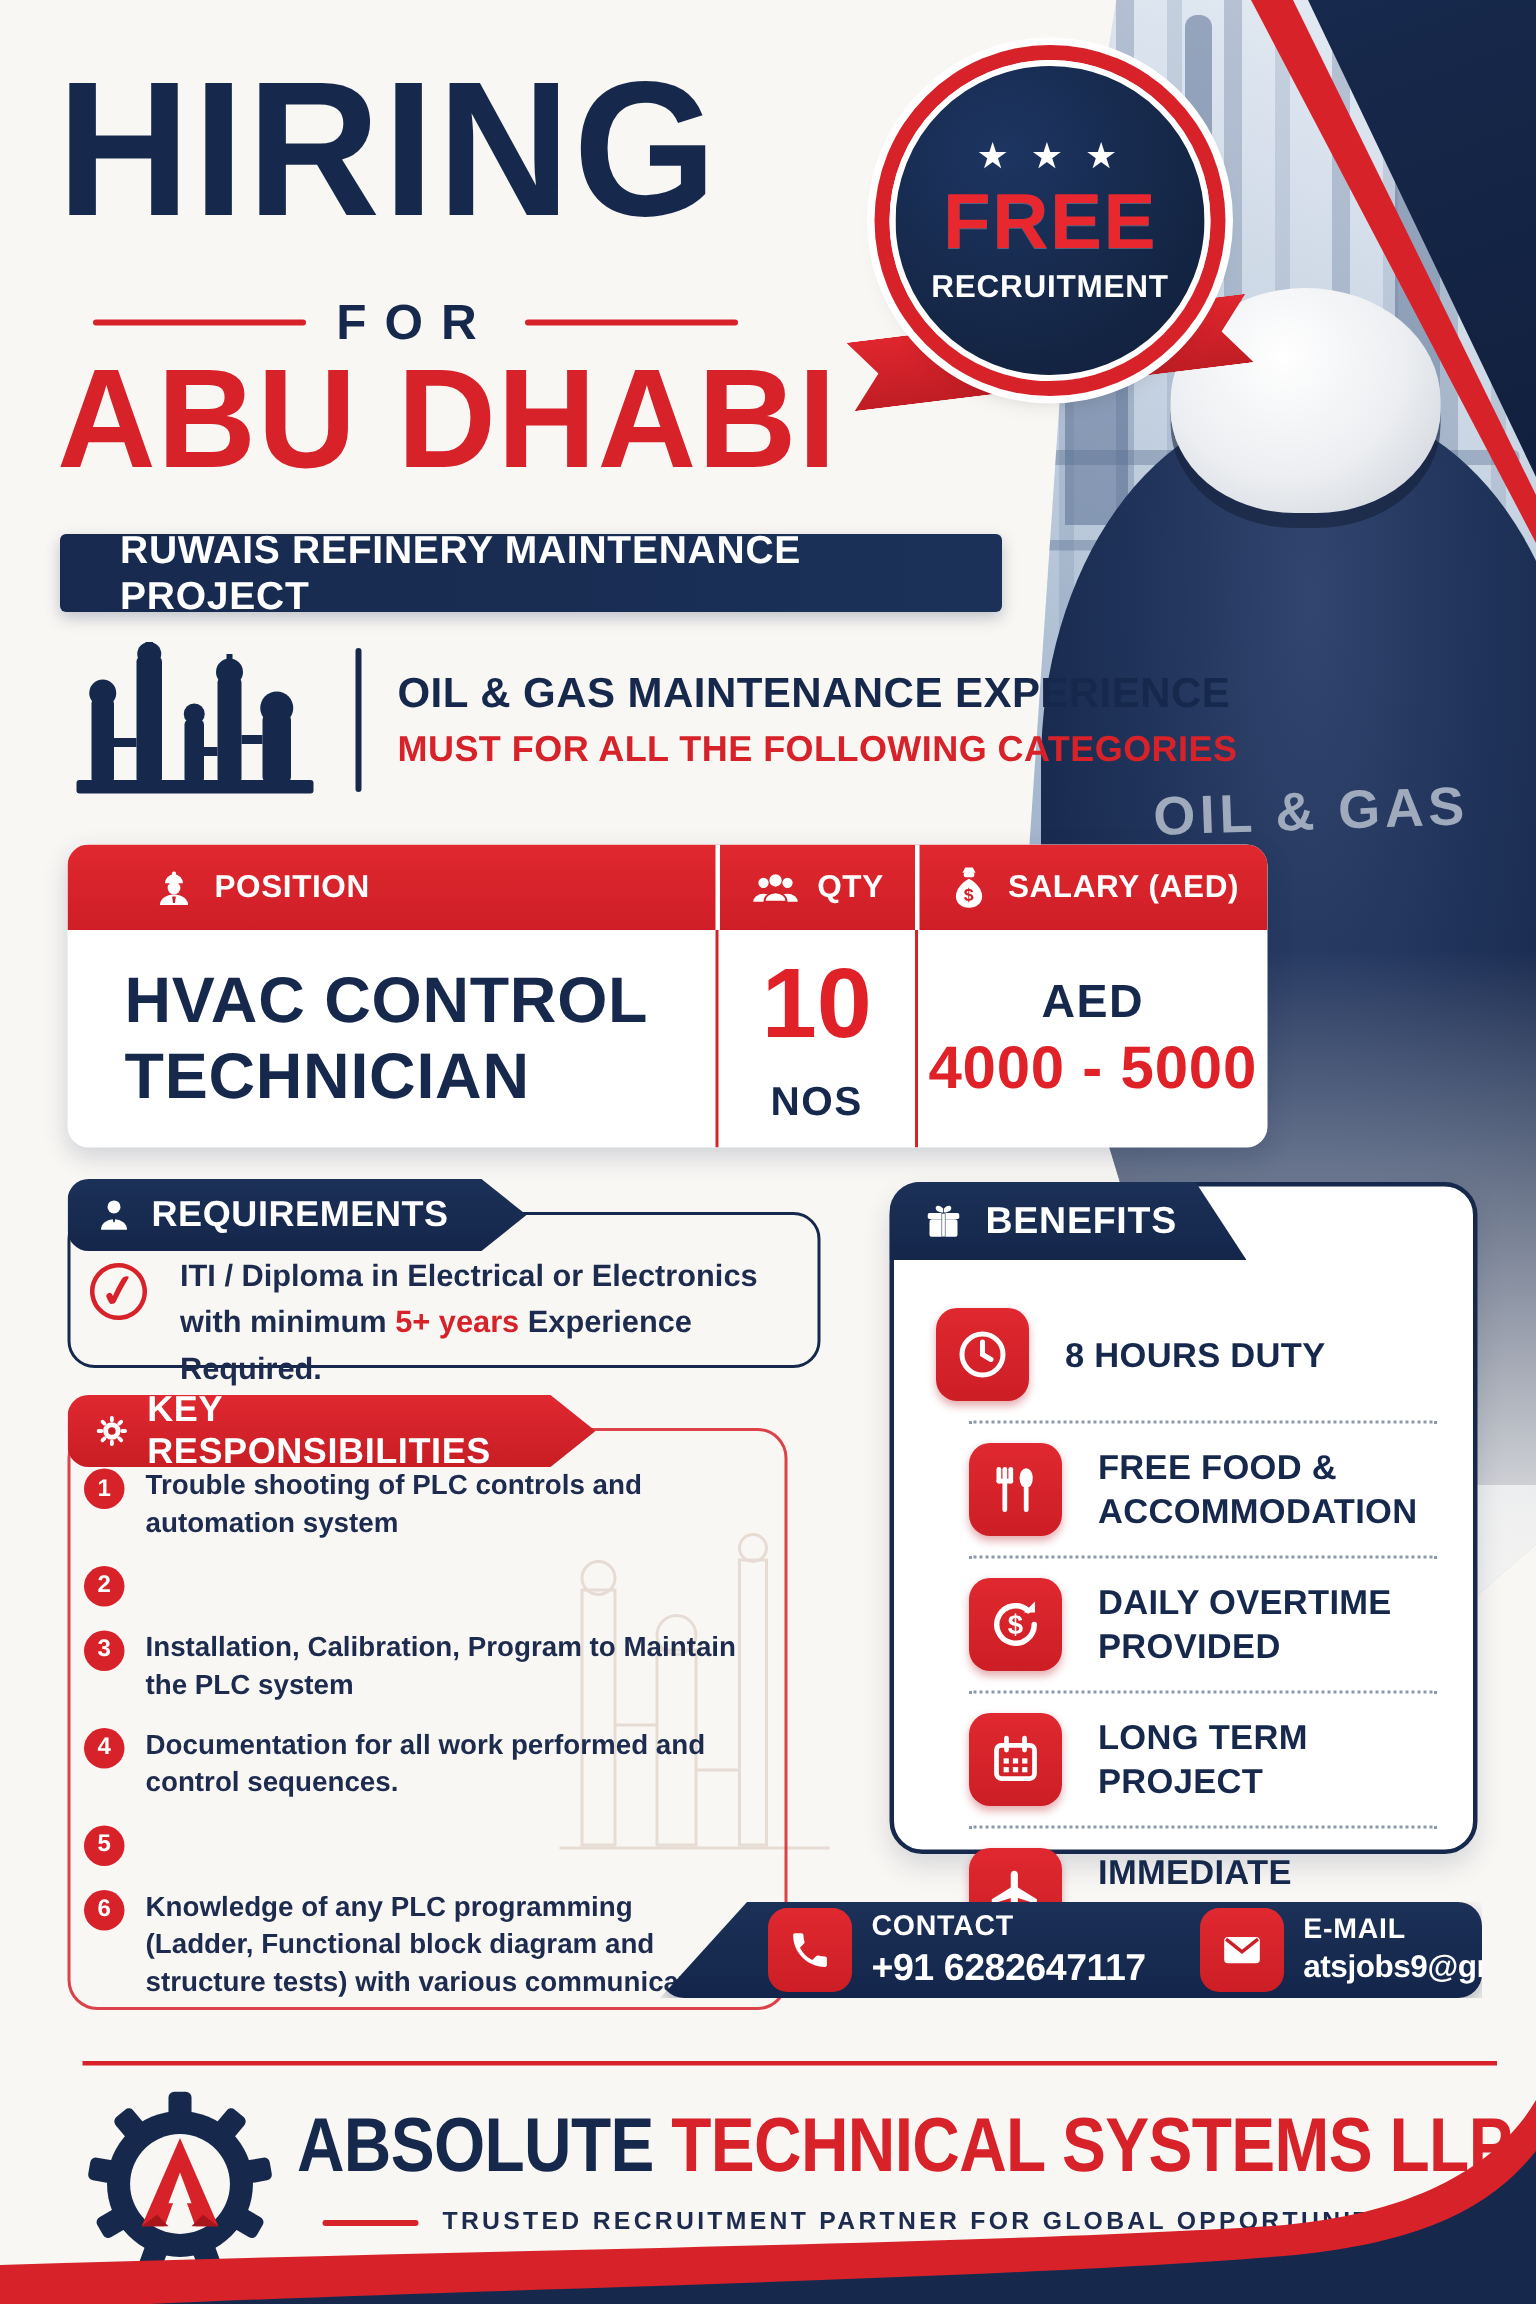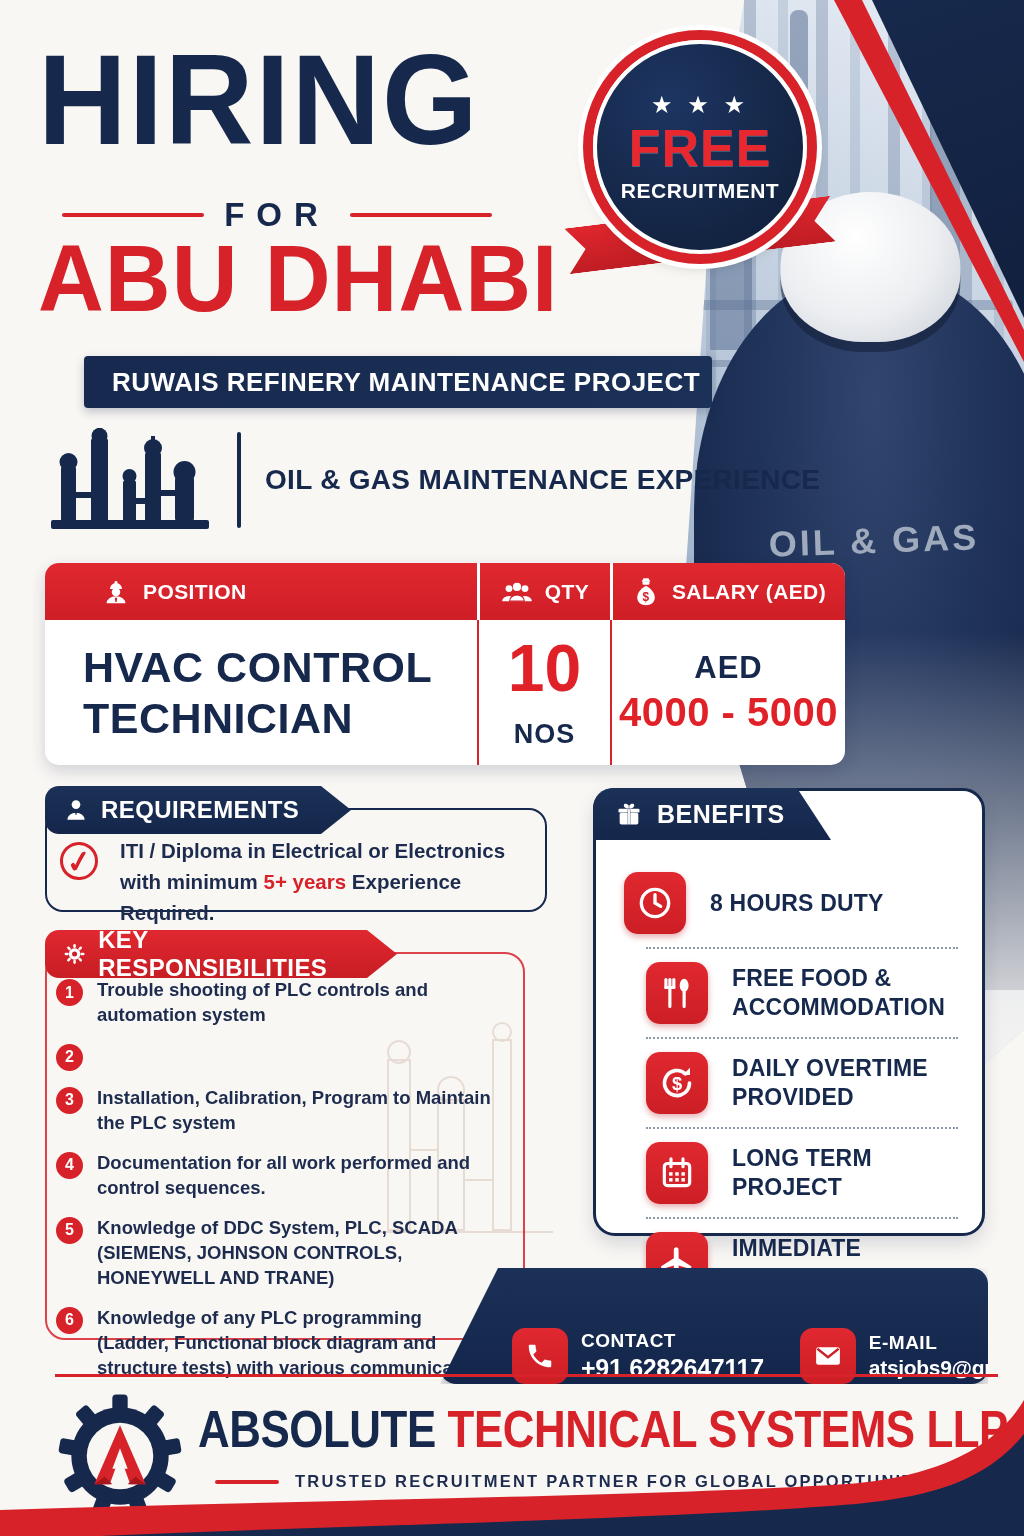--- a/index.html
+++ b/index.html
@@ -47,22 +47,22 @@
   
   .hiring { position:absolute; left:38px; top:36px; font-size:128px; line-height:1;
             font-weight:700; color:#16294d; letter-spacing:2px; transform:scaleX(.96); transform-origin:left; }
   .for-row { position:absolute; left:62px; top:196px; width:430px; display:flex; align-items:center; gap:20px; }
   .for-row .rule { flex:1; height:4px; background:#d7222a; border-radius:2px; }
   .for-row .for { font-size:33px; font-weight:700; color:#16294d; letter-spacing:12px; }
   .abudhabi { position:absolute; left:38px; top:232px; font-size:94px; line-height:1;
             font-weight:700; color:#d7222a; letter-spacing:1px; transform:scaleX(.97); transform-origin:left; }
   .banner { position:absolute; left:40px; top:356px; width:628px; height:52px;
             background:linear-gradient(90deg,#17294e,#1b3158); color:#fff; font-weight:700;
-            font-size:26px; letter-spacing:.5px; display:flex; align-items:center; padding-left:28px;
-            border-radius:4px; box-shadow:0 4px 10px rgba(20,40,75,.25);margin-left:44px; }
+            font-size:26px; letter-spacing:.5px; display:flex; align-items:center; padding-left:40px;
+            border-radius:4px; box-shadow:0 4px 10px rgba(20,40,75,.25); }
 
   
   .badge { position:absolute; left:582px; top:34px; width:236px; height:258px; }
   .ribbon { position:absolute; left:-16px; top:178px; width:268px; height:46px;
             background:linear-gradient(180deg,#e0262e,#c01d24); transform:rotate(-7deg);
             clip-path:polygon(0 0,100% 0,93% 50%,100% 100%,0 100%,7% 50%); }
   .badge-circle { position:absolute; left:11px; top:6px; width:214px; height:214px; border-radius:50%;
             background:radial-gradient(circle at 35% 28%, #1d3562 0%, #152747 60%, #0f1d38 100%);
             border:4px solid #ffffff; box-shadow:0 0 0 10px #d7222a, 0 0 0 15px #ffffff, 0 8px 18px rgba(0,0,0,.35);
             display:flex; flex-direction:column; align-items:center; justify-content:center; }
@@ -135,24 +135,24 @@
               color:#fff; font-weight:700; font-size:25px; letter-spacing:.5px; padding-left:22px; }
   .ben-rows { position:absolute; left:28px; top:68px; width:334px; }
   .ben-row { display:flex; align-items:center; gap:24px; padding:13px 0; }
   .ben-row + .ben-row { border-top:2px dotted #8d99ab;margin-left:22px; }
   .ben-icon { flex:0 0 62px; width:62px; height:62px; background:linear-gradient(180deg,#e02830,#cd1e25);
               border-radius:14px; display:flex; align-items:center; justify-content:center;
               box-shadow:0 3px 6px rgba(180,20,28,.35); }
   .ben-label { color:#16294d; font-size:23px; font-weight:700; line-height:1.25; letter-spacing:.2px; }
 
   
-  .contact-bar { position:absolute; left:440px; top:1268px; width:548px; height:116px;
+  .contact-bar { position:absolute; left:440px; top:1268px; width:548px; height:64px;
               background:linear-gradient(180deg,#1c3158,#13254a); border-radius:16px;
               clip-path:polygon(58px 0, 100% 0, 100% 100%, 0 100%);
-              display:flex; align-items:flex-end; padding:0 22px 0 72px; box-shadow:0 6px 14px rgba(10,25,55,.3); }
+              display:flex; align-items:center; padding:0 22px 0 72px; box-shadow:0 6px 14px rgba(10,25,55,.3); }
   .c-group { display:flex; align-items:center; gap:13px; }
   .c-icon { flex:0 0 56px; width:56px; height:56px; background:linear-gradient(180deg,#e02830,#cd1e25);
               border-radius:13px; display:flex; align-items:center; justify-content:center; }
   .c-label { color:#ffffff; font-size:19px; font-weight:700; letter-spacing:.5px; }
   .c-value { color:#ffffff; font-size:25px; font-weight:700; margin-top:2px; letter-spacing:-.3px; white-space:nowrap; }
   .c-value-sm { font-size:21px; }
   .c-divider { width:2.5px; height:58px; background:rgba(255,255,255,.85); margin:0 18px; }
 
   
   .red-line { position:absolute; left:55px; right:26px; top:1374px; height:2.5px; background:#d7222a; }
@@ -238,20 +238,21 @@
         <rect x="130" y="48" width="19" height="46" rx="4"></rect>
           <circle cx="139.5" cy="44" r="11"></circle>
         <rect x="31" y="64" width="15" height="6"></rect>
           <rect x="91" y="70" width="9" height="6"></rect>
           <rect x="116" y="62" width="14" height="6"></rect>
       </g>
     </svg>
     <div class="exp-divider"></div>
     <div>
       <div class="exp-line1">OIL &amp; GAS MAINTENANCE EXPERIENCE</div>
+      <div class="exp-line2">MUST FOR ALL THE FOLLOWING CATEGORIES</div>
     </div>
   </div>
 
   <div class="ptable">
     <div class="ptable-head">
       <div class="h-cell h-pos col-pos">
         <svg width="30" height="30" viewBox="0 0 24 24" fill="#ffffff">
           <path d="M7.2 9.5a4.8 4.8 0 0 1 9.6 0z"></path>
             <rect x="10.9" y="3.2" width="2.2" height="3" rx="1"></rect>
           <circle cx="12" cy="12" r="3.4"></circle>
@@ -342,21 +343,20 @@
     <div class="resp-item">
       <div class="num-circle">3</div>
       <div class="resp-text">Installation, Calibration, Program to Maintain the PLC system</div>
     </div>
     <div class="resp-item">
       <div class="num-circle">4</div>
       <div class="resp-text">Documentation for all work performed and control sequences.</div>
     </div>
     <div class="resp-item">
       <div class="num-circle">5</div>
-      <div class="resp-text">Knowledge of DDC System, PLC, SCADA (SIEMENS, JOHNSON CONTROLS, HONEYWELL AND TRANE)</div>
     </div>
     <div class="resp-item">
       <div class="num-circle">6</div>
       <div class="resp-text">Knowledge of any PLC programming (Ladder, Functional block diagram and structure tests) with various communication.</div>
     </div>
   </div>
 
   <div class="benefits">
     <div class="ben-chip">
       <svg width="28" height="28" viewBox="0 0 24 24" fill="#ffffff">

